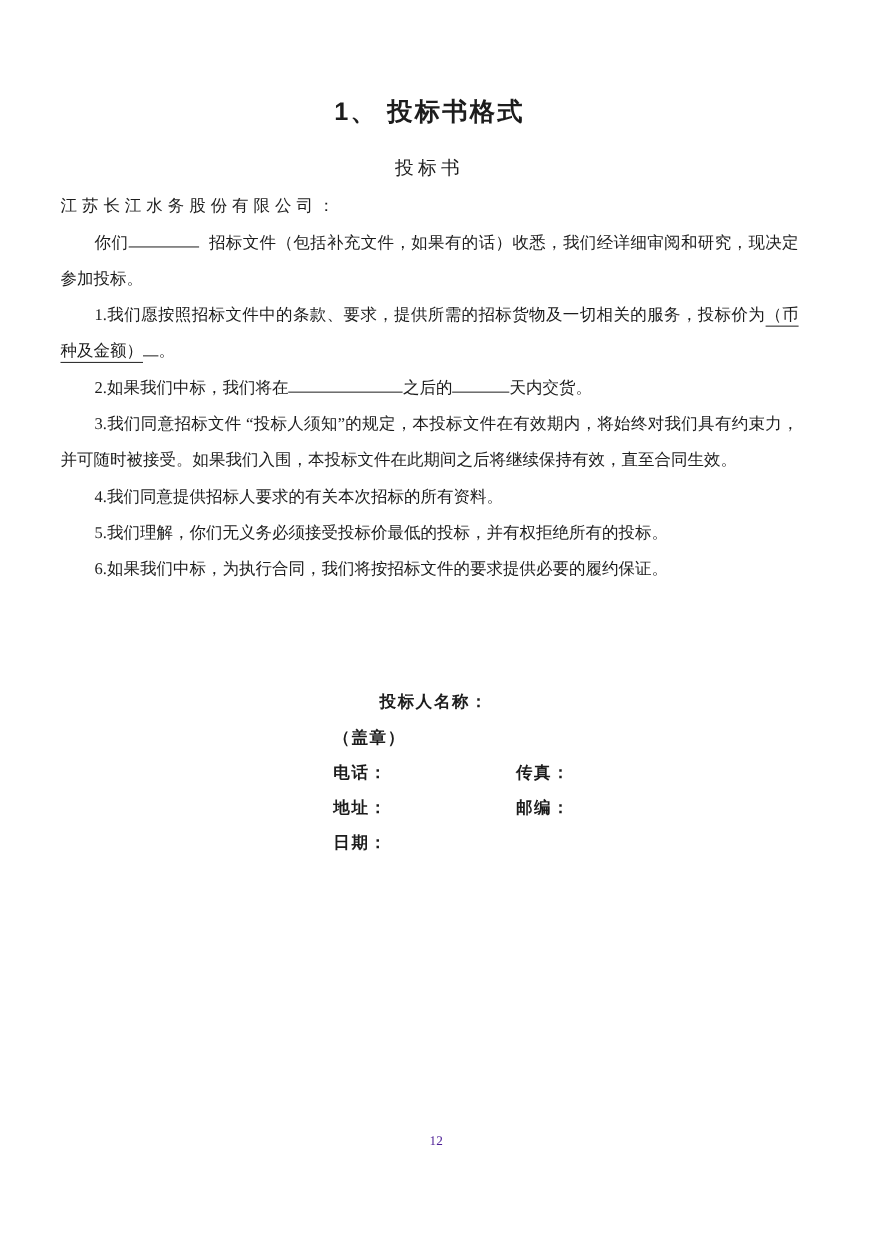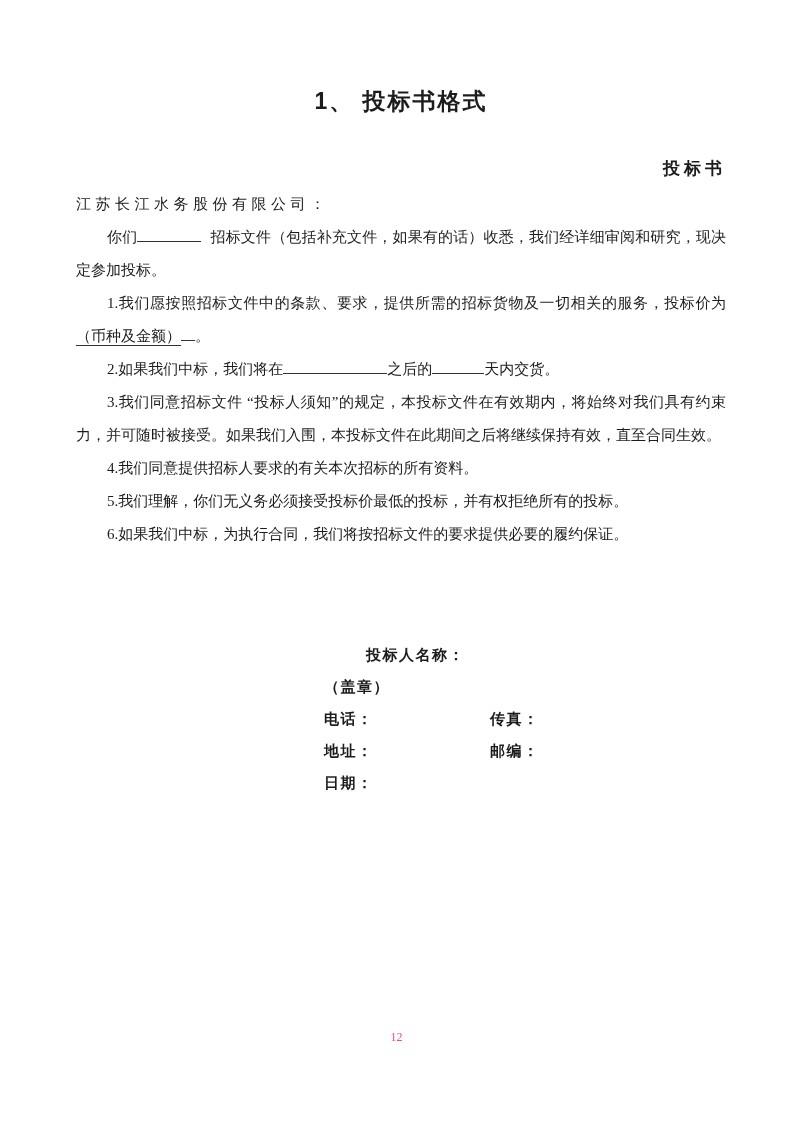--- a/index.html
+++ b/index.html
@@ -7,40 +7,40 @@
     position: relative;
     width: 793px;
     height: 1122px;
     background: #ffffff;
     color: #1c1c1c;
     font-family: "Liberation Serif", serif;
     overflow: hidden;
   }
   .content {
     position: absolute;
-    left: 76px;
+    left: 55px;
     right: 67px;
     top: 84px;
   }
   .title {
     font-family: "Liberation Sans", sans-serif;
     font-weight: bold;
     font-size: 23px;
     line-height: 34px;
     text-align: center;
     letter-spacing: 2px;
     margin: 0;
   }
   .subtitle {
     font-size: 17px;
-    font-weight: bold;
+    font-weight: normal;
     line-height: 26px;
-    text-align: right;
+    text-align: center;
     letter-spacing: 4px;
-    margin: 38px 0 0 0;
+    margin: 22px 0 0 0;
   }
   .salutation {
     font-size: 15px;
     letter-spacing: 4.5px;
     line-height: 33px;
     margin: 6px 0 0 0;
   }
   .para {
     font-size: 15px;
     line-height: 33px;
@@ -71,21 +71,21 @@
   .sig-line { margin: 0; line-height: 32px; }
   .sig-name { margin-left: 42px; }
   .sig-col1 { display: inline-block; width: 166px; }
   .page-number {
     position: absolute;
     top: 1030px;
     left: 0;
     width: 100%;
     text-align: center;
     font-size: 12px;
-    color: #ec4899;
+    color: #4c1d95;
   }
 </style>
 </head>
 <body>
 
 <div class="page">
   <div class="content">
 
     <h1 class="title">1、 投标书格式</h1>
     <h2 class="subtitle">投标书</h2>

